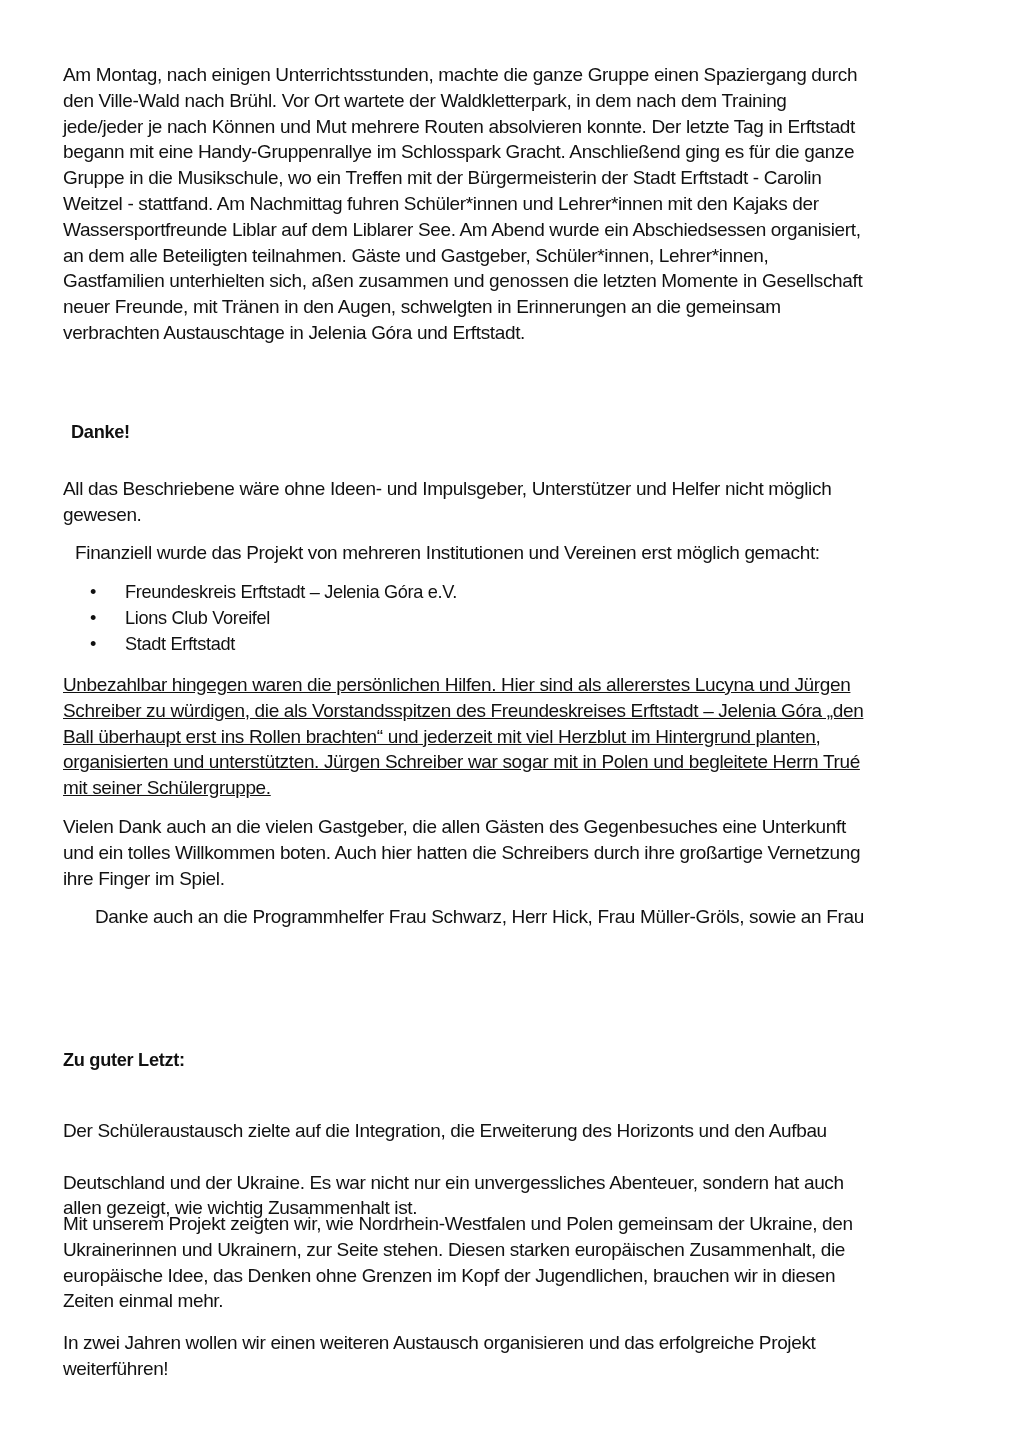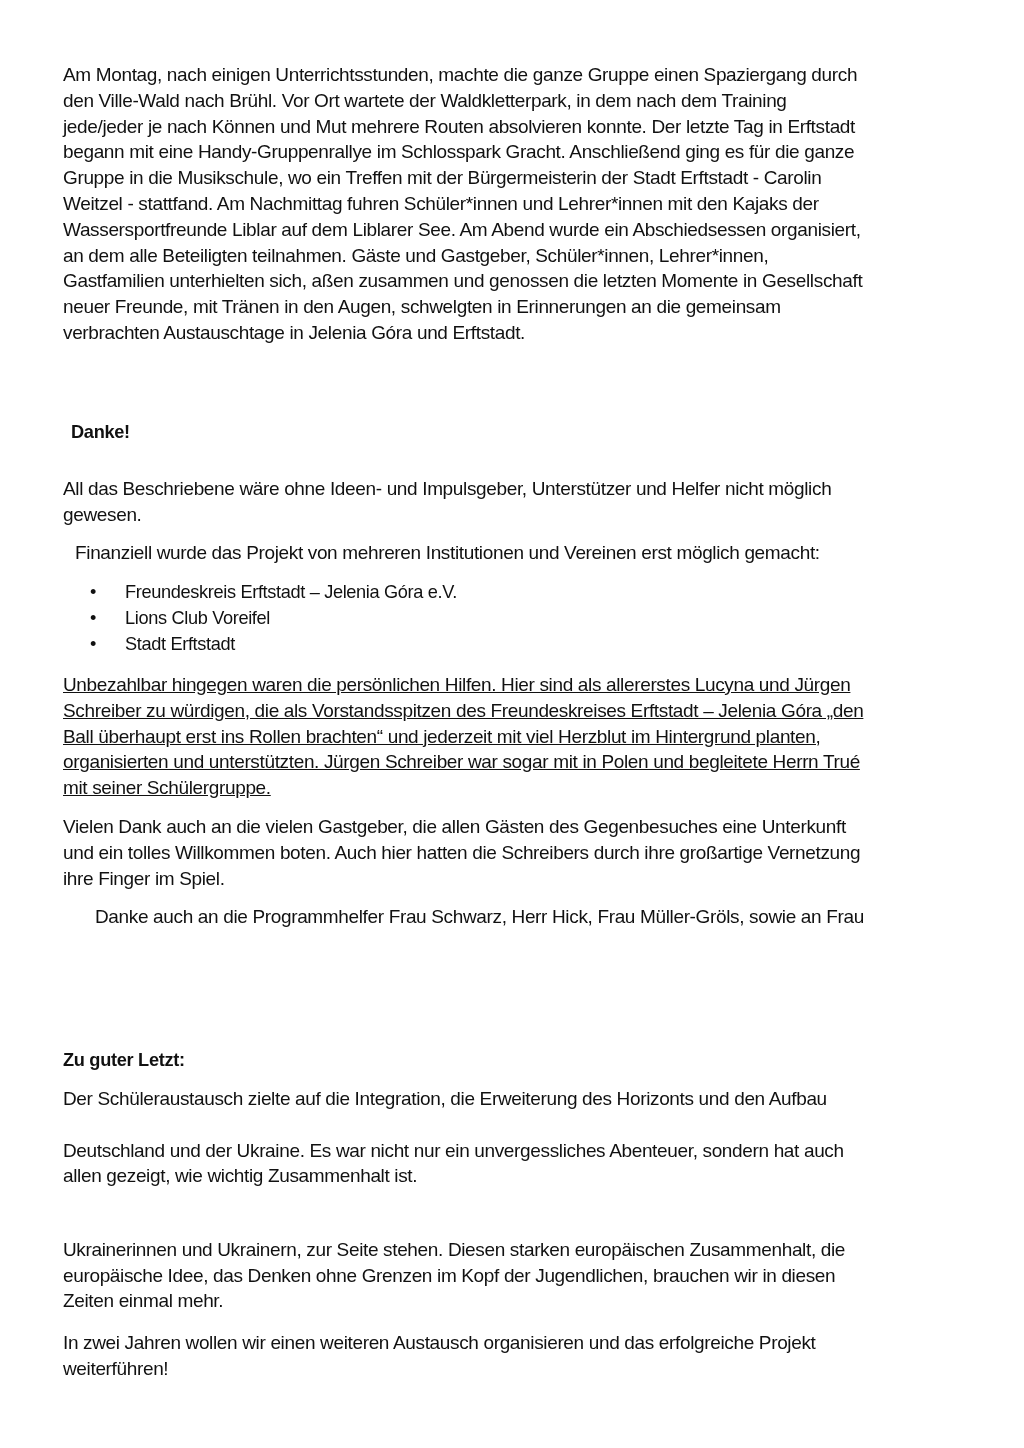--- a/index.html
+++ b/index.html
@@ -110,29 +110,29 @@
     </p>
 
     <p style="position:absolute; top:842px; left:0; width:900px;margin-left:32px;">
       <span>Danke auch an die Programmhelfer Frau Schwarz, Herr Hick, Frau Müller-Gröls, sowie an Frau</span><br>
     </p>
   </section>
 
   <section>
     <p class="heading" style="position:absolute; top:986px; left:0;">Zu guter Letzt:</p>
 
-    <p style="position:absolute; top:1024px; left:0; width:900px;">
+    <p style="position:absolute; top:1056px; left:0; width:900px;">
       <span>Der Schüleraustausch zielte auf die Integration, die Erweiterung des Horizonts und den Aufbau</span><br>
       <br>
       <span>Deutschland und der Ukraine. Es war nicht nur ein unvergessliches Abenteuer, sondern hat auch</span><br>
       <span>allen gezeigt, wie wichtig Zusammenhalt ist.</span>
     </p>
 
     <p style="position:absolute; top:1149px; left:0; width:900px;">
-      <br>
+      <span>Mit unserem Projekt zeigten wir, wie Nordrhein-Westfalen und Polen gemeinsam der Ukraine, den</span><br>
       <span>Ukrainerinnen und Ukrainern, zur Seite stehen. Diesen starken europäischen Zusammenhalt, die</span><br>
       <span>europäische Idee, das Denken ohne Grenzen im Kopf der Jugendlichen, brauchen wir in diesen</span><br>
       <span>Zeiten einmal mehr.</span>
     </p>
 
     <p style="position:absolute; top:1268px; left:0; width:900px;">
       <span>In zwei Jahren wollen wir einen weiteren Austausch organisieren und das erfolgreiche Projekt</span><br>
       <span>weiterführen!</span>
     </p>
   </section>

